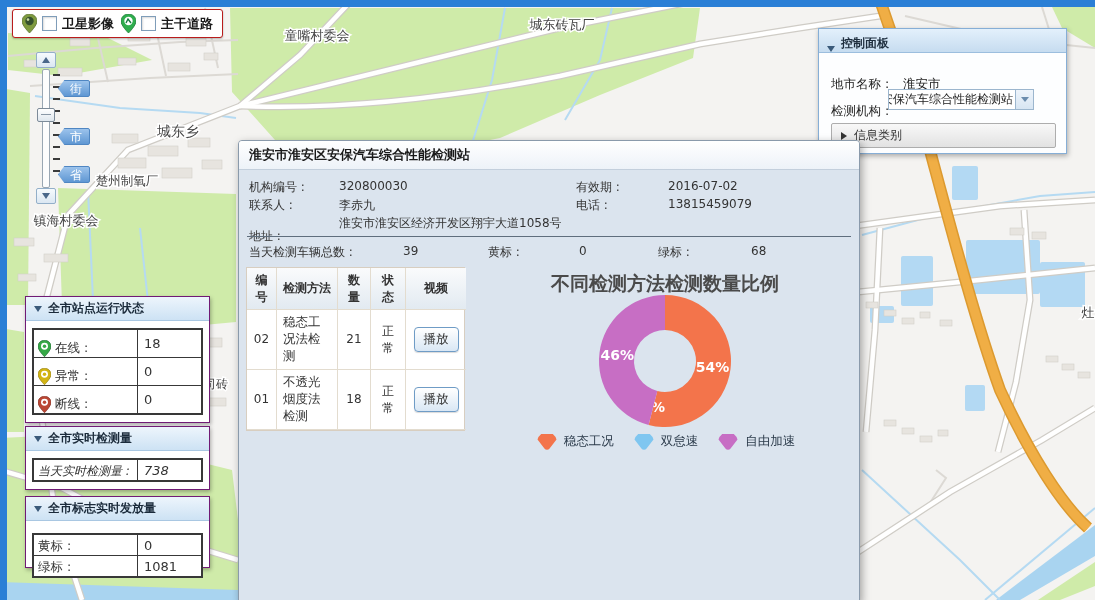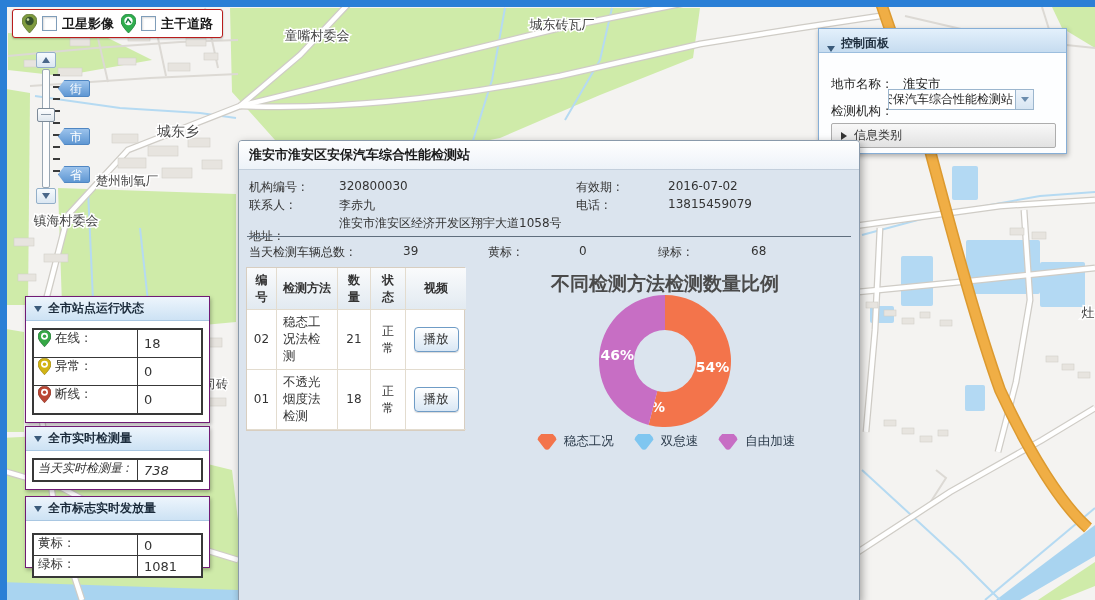--- a/index.html
+++ b/index.html
@@ -36,21 +36,21 @@
   
   .side-panel{position:absolute;left:25px;width:185px;background:#fff;border:1px solid #701a75;
               box-shadow:1px 2px 4px rgba(0,0,0,.3);z-index:12;box-sizing:border-box;}
   .side-header{height:23px;background:linear-gradient(#edf5fc,#cde2f4);border-bottom:1px solid #a9c7e2;
                display:flex;align-items:center;gap:6px;padding:0 8px;font-size:12px;font-weight:bold;color:#1b2b3b;}
   .tri-down{width:0;height:0;border-left:4px solid transparent;border-right:4px solid transparent;border-top:6px solid #3a5a7a;}
   .tri-right{width:0;height:0;border-top:4px solid transparent;border-bottom:4px solid transparent;border-left:6px solid #333;}
   .stat-table{margin:7px 6px;border:2px solid #383838;}
   .stat-row{display:flex;background:#fff;border-top:1px solid #383838;}
   .stat-row:first-child{border-top:none;}
-  .stat-cell-label{width:104px;display:flex;align-items:flex-start;gap:4px;padding-left:4px;
+  .stat-cell-label{width:104px;display:flex;align-items:flex-end;gap:4px;padding-left:4px;
                    font-size:12.5px;border-right:1px solid #383838;box-sizing:border-box;}
   .stat-cell-value{flex:1;display:flex;align-items:center;padding-left:6px;font-size:13px;}
   .h27 .stat-row{height:27px;} .h24 .stat-row{height:20px;font-style:italic;} .h20 .stat-row{height:20px;}
   
   .popup{position:absolute;left:238px;top:140px;width:622px;height:462px;background:#dbe4ee;
          border:1px solid #8a9aab;border-radius:4px 4px 0 0;box-shadow:2px 3px 8px rgba(0,0,0,.35);z-index:20;box-sizing:border-box;}
   .popup-titlebar{height:28px;line-height:28px;padding-left:10px;font-size:13px;font-weight:bold;color:#1a1a1a;
                   background:linear-gradient(#ffffff,#edf2f8);border-bottom:1px solid #c3cfdc;border-radius:3px 3px 0 0;}
   .p-abs{position:absolute;font-size:12px;color:#333;white-space:nowrap;}
   .p-sep{position:absolute;left:8px;top:95px;width:604px;border-top:1px solid #5f6e7d;}

